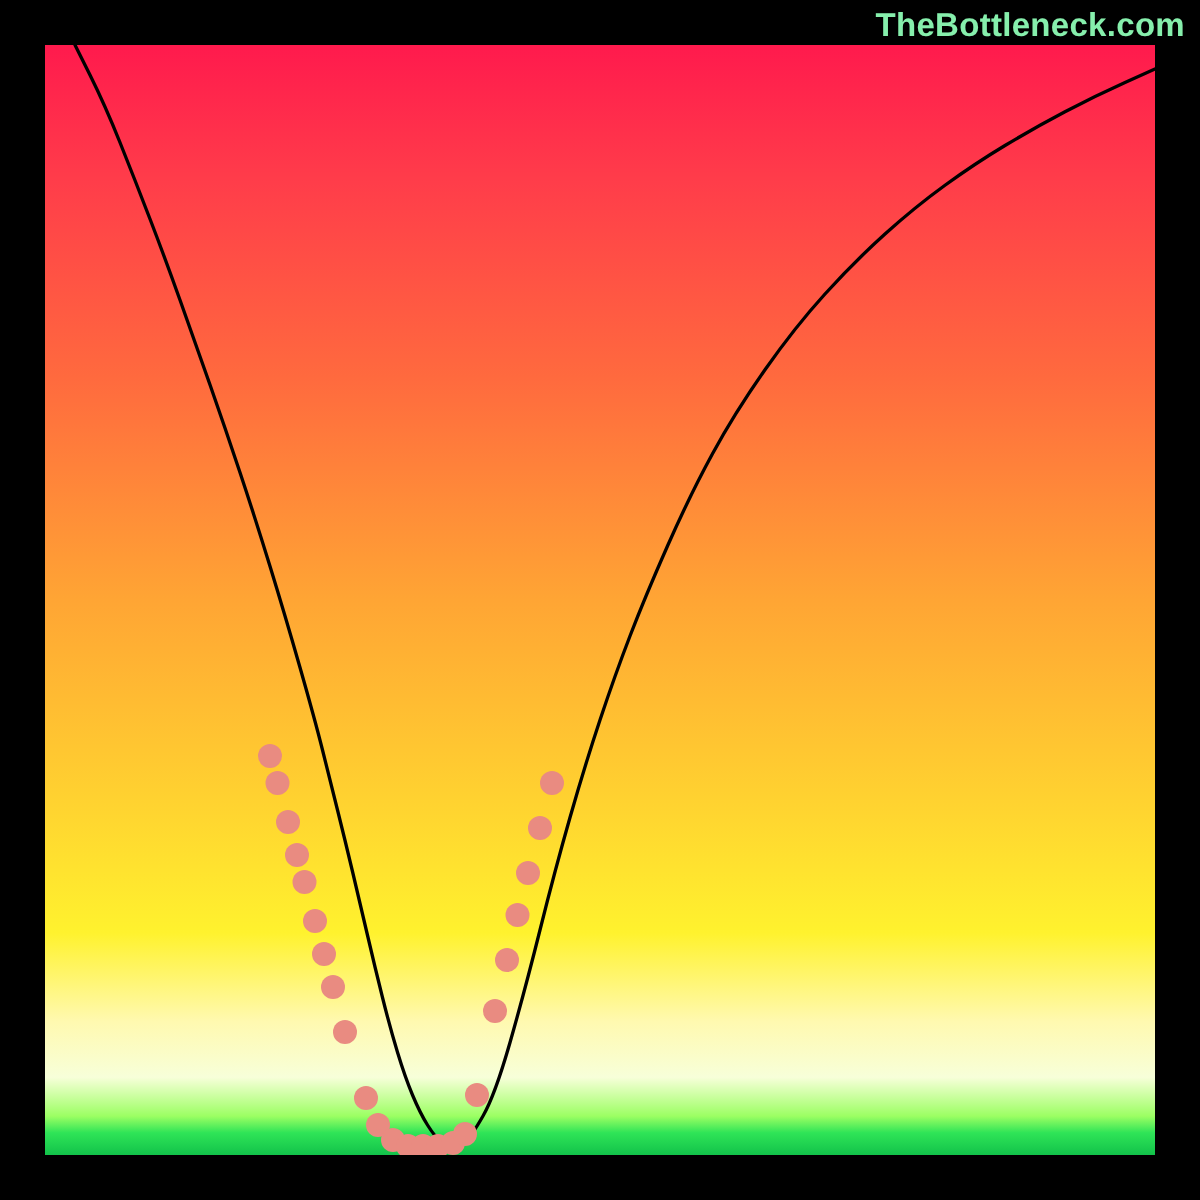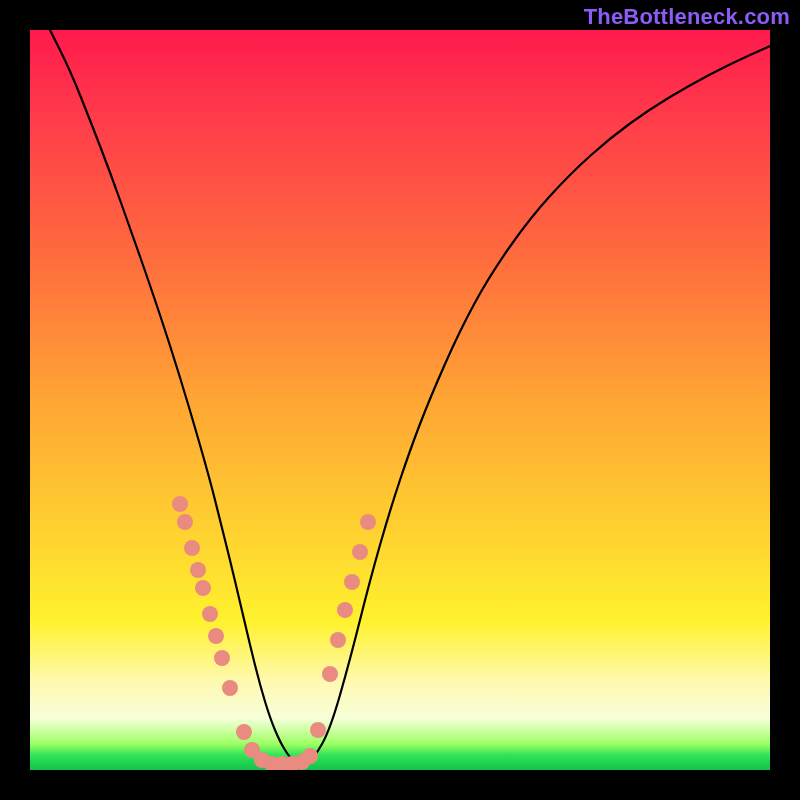--- a/index.html
+++ b/index.html
@@ -14,21 +14,21 @@
   .frame {
     position: relative;
     width: 800px;
     height: 800px;
     background: #000;
   }
   .watermark {
     position: absolute;
     top: 4px;
     right: 10px;
-    color: #8b5cf6;
+    color: #86efac;
     font-size: 22px;
     font-weight: 600;
     letter-spacing: 0.2px;
     user-select: none;
   }
   .plot {
     position: absolute;
     left: 30px;
     top: 30px;
     width: 740px;

